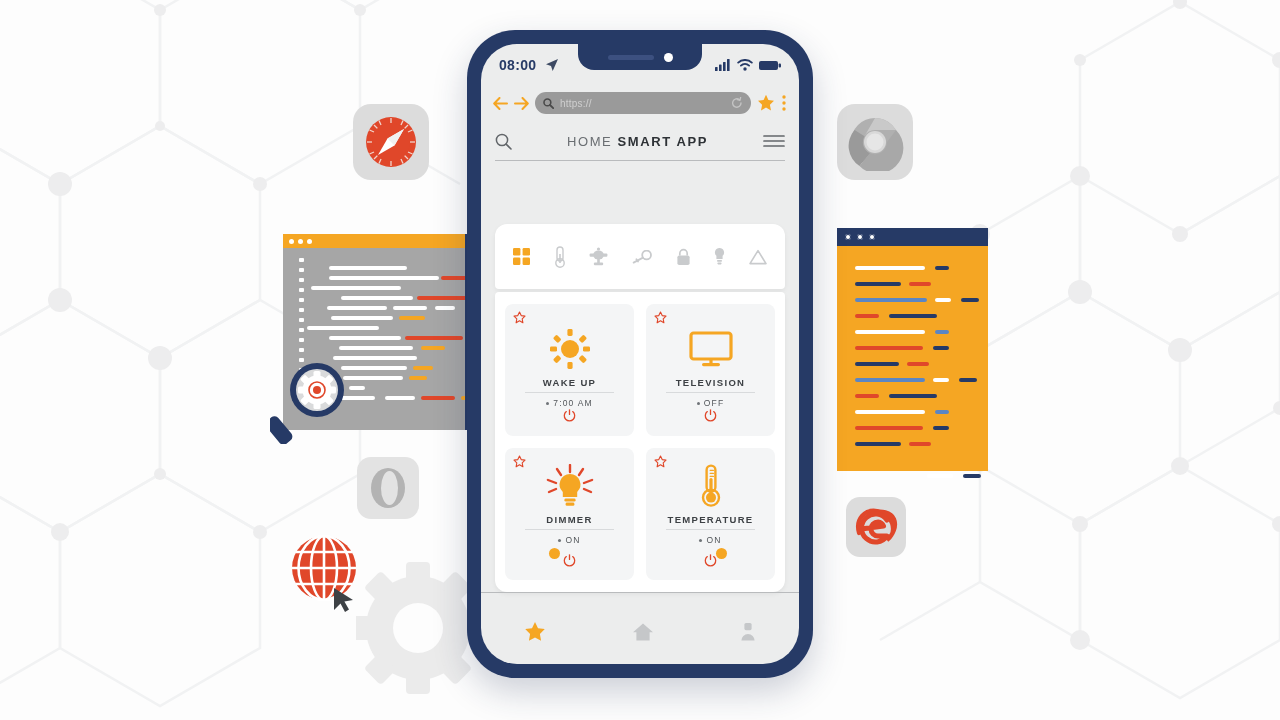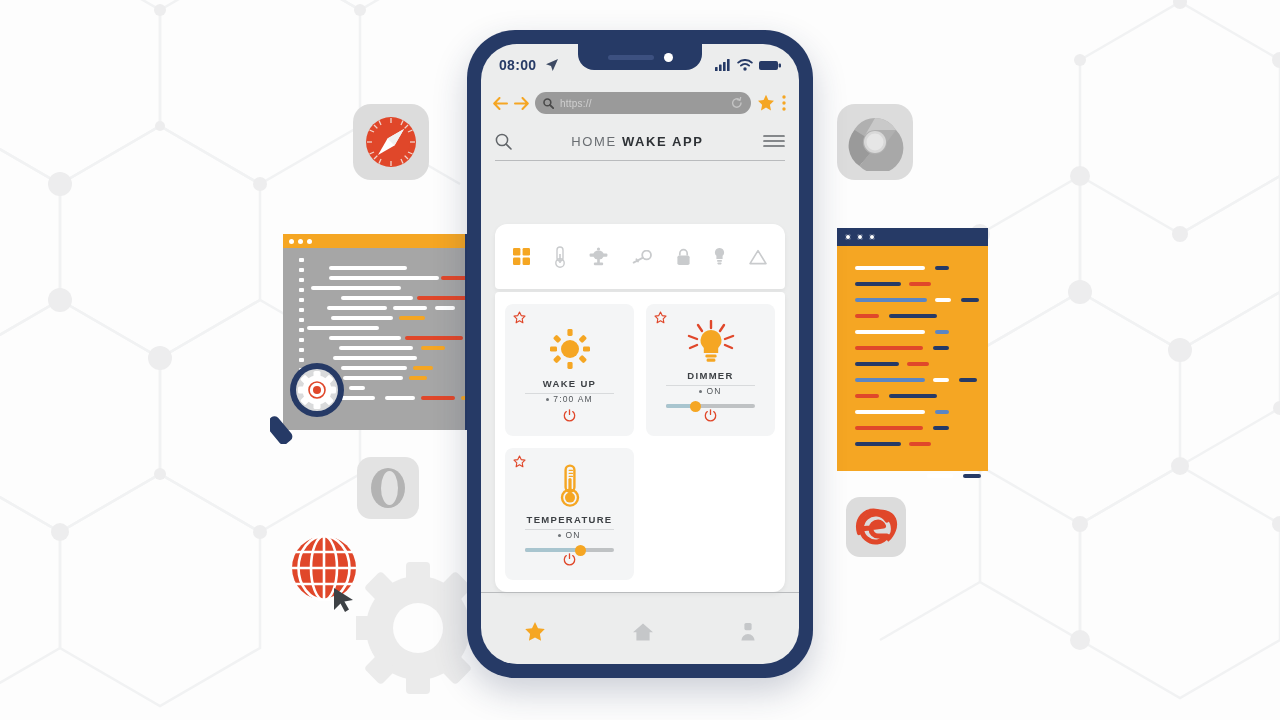--- a/index.html
+++ b/index.html
@@ -105,21 +105,21 @@
   }
   .card.h1{height:132px;}
   .card.h2{height:132px;}
   .card .fav{position:absolute;left:8px;top:7px;}
   .card .glyph{height:46px;display:flex;align-items:center;justify-content:center;margin-top:12px;}
   .card .name{
     font-size:9.5px;font-weight:700;letter-spacing:1.3px;color:#3d4145;
     padding-bottom:4px;border-bottom:1px solid #d8dadc;margin-top:6px;
     width:78%;text-align:center;
   }
-  .card .state{font-size:8.5px;letter-spacing:1.2px;color:#52565a;display:flex;align-items:center;gap:4px;}
+  .card .state{font-size:8.5px;letter-spacing:1.2px;color:#52565a;margin-top:5px;display:flex;align-items:center;gap:4px;}
   .card .state .dot{width:3px;height:3px;border-radius:50%;background:#6f7478;display:block;}
   .card .pwr{margin-top:auto;}
   .slider{
     width:78%;height:5px;border-radius:3px;background:#bfc2c4;margin-top:8px;position:relative;
   }
   .slider .fill{position:absolute;left:0;top:0;bottom:0;border-radius:3px;background:#a8c5cf;}
   .slider .knob{position:absolute;top:50%;width:11px;height:11px;margin-top:-5.5px;margin-left:-5.5px;border-radius:50%;background:#f5a623;}
 
   .bottomnav{
     position:absolute;left:0;right:0;bottom:0;height:72px;
@@ -432,21 +432,21 @@
         </svg>
       </div>
 
       <div class="appbar">
         <svg width="17" height="17" viewBox="0 0 17 17">
           <circle cx="7" cy="7" r="5.6" fill="none" stroke="#62666a" stroke-width="1.5"></circle>
           <line x1="11.1" y1="11.1" x2="16" y2="16" stroke="#62666a" stroke-width="1.6" stroke-linecap="round"></line>
         </svg>
         <div class="apptitle">
           <span class="lite">HOME</span>
-          <b>WAKE APP</b>
+          <b>SMART APP</b>
         </div>
         <svg width="22" height="14" viewBox="0 0 22 14">
           <g stroke="#62666a" stroke-width="1.7" stroke-linecap="round">
             <line x1="1" y1="2" x2="21" y2="2"></line>
               <line x1="1" y1="7" x2="21" y2="7"></line>
               <line x1="1" y1="12" x2="21" y2="12"></line>
           </g>
         </svg>
       </div>
 
@@ -519,20 +519,43 @@
               <span>7:00 AM</span>
             </div>
             <div class="pwr">
               <svg width="13" height="13" viewBox="0 0 13 13">
                 <path d="M3.3 2.6 A5.2 5.2 0 1 0 9.7 2.6" fill="none" stroke="#e0472a" stroke-width="1.3" stroke-linecap="round"></path>
                 <line x1="6.5" y1="0.8" x2="6.5" y2="5.4" stroke="#e0472a" stroke-width="1.3" stroke-linecap="round"></line>
               </svg>
             </div>
           </div>
 
+          <div class="card h1">
+            <svg class="fav" width="13" height="13" viewBox="0 0 13 13">
+              <path d="M6.5 1 L8.2 4.6 L12 5.1 L9.2 7.8 L9.9 11.8 L6.5 9.8 L3.1 11.8 L3.8 7.8 L1 5.1 L4.8 4.6 Z" fill="none" stroke="#e0472a" stroke-width="1.1" stroke-linejoin="round"></path>
+            </svg>
+            <div class="glyph">
+              <svg width="44" height="36" viewBox="0 0 44 36">
+                <rect x="2" y="2" width="40" height="26" rx="2.6" fill="none" stroke="#f5a623" stroke-width="3.2"></rect>
+                <rect x="20.4" y="28" width="3.2" height="5" fill="#f5a623"></rect>
+                <rect x="13" y="32" width="18" height="3.2" rx="1.6" fill="#f5a623"></rect>
+              </svg>
+            </div>
+            <div class="name">TELEVISION</div>
+            <div class="state">
+              <span class="dot"></span>
+              <span>OFF</span>
+            </div>
+            <div class="pwr">
+              <svg width="13" height="13" viewBox="0 0 13 13">
+                <path d="M3.3 2.6 A5.2 5.2 0 1 0 9.7 2.6" fill="none" stroke="#e0472a" stroke-width="1.3" stroke-linecap="round"></path>
+                <line x1="6.5" y1="0.8" x2="6.5" y2="5.4" stroke="#e0472a" stroke-width="1.3" stroke-linecap="round"></line>
+              </svg>
+            </div>
+          </div>
 
           <div class="card h2">
             <svg class="fav" width="13" height="13" viewBox="0 0 13 13">
               <path d="M6.5 1 L8.2 4.6 L12 5.1 L9.2 7.8 L9.9 11.8 L6.5 9.8 L3.1 11.8 L3.8 7.8 L1 5.1 L4.8 4.6 Z" fill="none" stroke="#e0472a" stroke-width="1.1" stroke-linejoin="round"></path>
             </svg>
             <div class="glyph" style="margin-top:6px;">
               <svg width="50" height="44" viewBox="0 0 50 44">
                 <g stroke="#e0472a" stroke-width="2.4" stroke-linecap="round">
                   <line x1="25" y1="1" x2="25" y2="8"></line>
                   <line x1="12" y1="5" x2="16" y2="11"></line>

